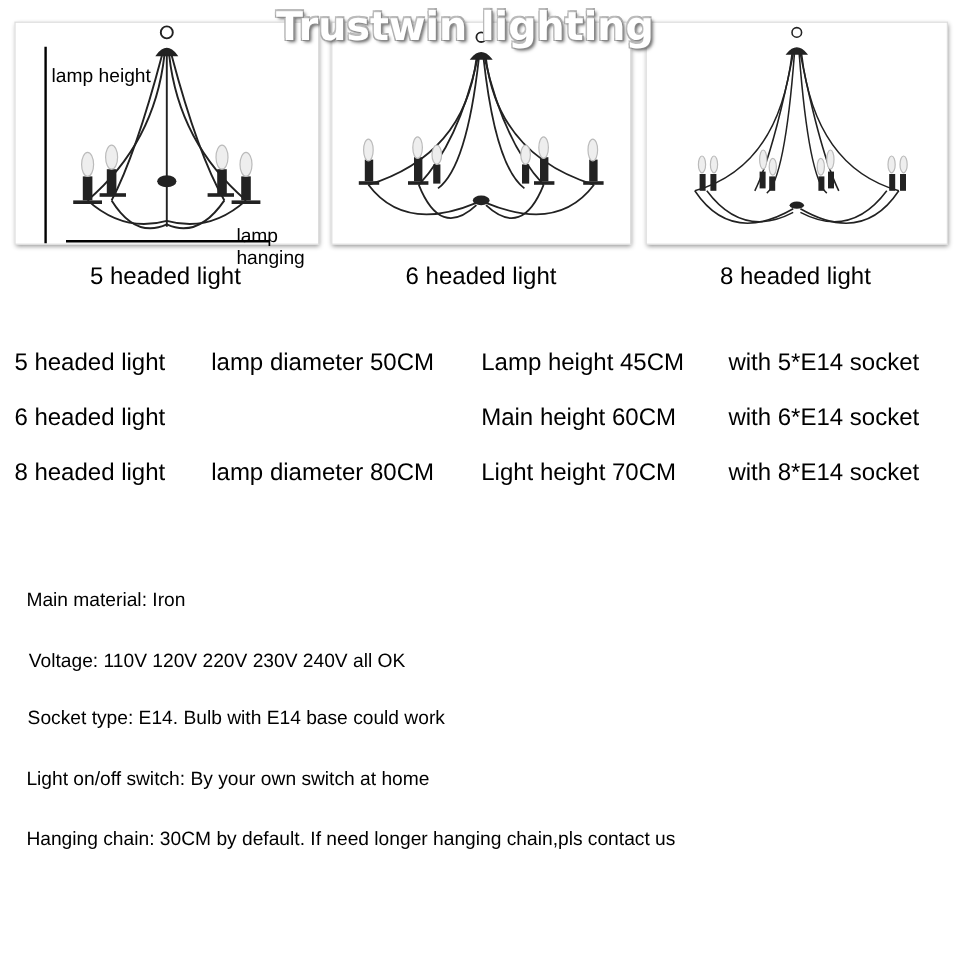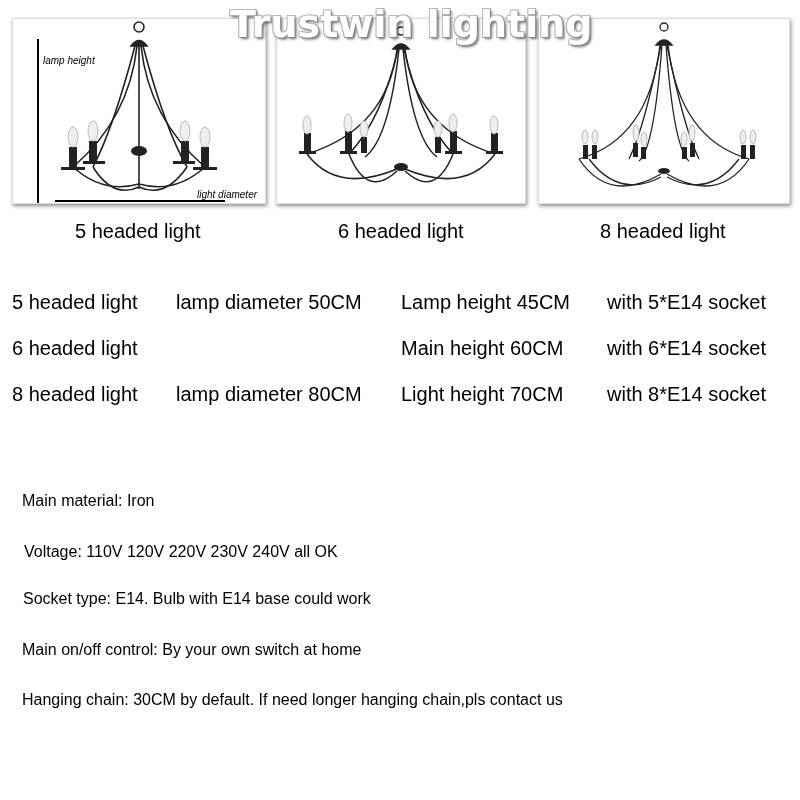--- a/index.html
+++ b/index.html
@@ -2,27 +2,27 @@
 <html><head>
 <meta charset="utf-8">
 <style>
   html, body { margin:0; padding:0; background:#fff; }
   body { width:800px; height:800px; position:relative; overflow:hidden; font-family:"Liberation Sans", sans-serif; color:#000; }
   .panel { position:absolute; top:18px; height:184px; background:#fff; box-shadow: 1px 2px 4px rgba(0,0,0,0.45); border:1px solid #ddd; }
   .panel svg { position:absolute; left:0; top:0; }
   #p1 { left:12px; width:252px; }
   #p2 { left:276px; width:248px; }
   #p3 { left:538px; width:250px; }
-  .watermark { position:absolute; left:230px; top:2px; font-size:38px; font-weight:bold; color:#fff; letter-spacing:0px;
+  .watermark { position:absolute; left:230px; top:2px; font-size:33px; font-weight:bold; color:#fff; letter-spacing:0px;
     text-shadow: 1px 1px 0 #888, -1px -1px 0 #bbb, 1px -1px 0 #aaa, -1px 1px 0 #aaa, 2px 2px 3px rgba(0,0,0,0.6); font-family:"DejaVu Sans", sans-serif; z-index:5; }
   .caption { position:absolute; top:220px; font-size:20px; }
   .spec-row { position:absolute; left:0; width:800px; height:26px; font-size:20px; }
   .spec-row span { position:absolute; top:0; white-space:nowrap; }
   .feat { position:absolute; left:22px; font-size:16px; white-space:nowrap; }
-  .dimlabel { position:absolute; font-size:10px;font-style:italic; }
+  .dimlabel { position:absolute; font-size:16px; }
 </style>
 </head>
 <body>
 
 <div class="watermark">Trustwin lighting</div>
 
 <div class="panel" id="p1">
   <svg width="252" height="184" viewBox="0 0 252 184">
     <line x1="25" y1="20" x2="25" y2="184" stroke="#000" stroke-width="2"></line>
     <line x1="42" y1="182" x2="212" y2="182" stroke="#000" stroke-width="2"></line>
@@ -51,21 +51,21 @@
         <rect x="160" y="142" width="22" height="3"></rect>
     </g>
     <g fill="#eee" stroke="#bbb">
       <ellipse cx="60" cy="118" rx="5" ry="10"></ellipse>
         <ellipse cx="80" cy="112" rx="5" ry="10"></ellipse>
       <ellipse cx="192" cy="118" rx="5" ry="10"></ellipse>
         <ellipse cx="172" cy="112" rx="5" ry="10"></ellipse>
     </g>
   </svg>
   <div class="dimlabel" style="left:30px;top:36px;">lamp height</div>
-  <div class="dimlabel" style="left:184px;top:170px;">light diameter</div>
+  <div class="dimlabel" style="left:184px;top:170px;">lamp hanging</div>
 </div>
 
 <div class="panel" id="p2">
   <svg width="248" height="184" viewBox="0 0 248 184">
     <g fill="none" stroke="#222" stroke-width="1.5">
       <circle cx="124" cy="12" r="4"></circle>
       <path d="M116 30 Q124 20 132 30 Z" fill="#222"></path>
       <path d="M120 30 Q110 110 30 135"></path>
         <path d="M128 30 Q138 110 218 135"></path>
       <path d="M121 30 Q105 100 72 135"></path>
@@ -159,14 +159,14 @@
 <div class="spec-row" style="top:383px;">
   <span style="left:12px;">8 headed light</span>
   <span style="left:176px;">lamp diameter 80CM</span>
   <span style="left:401px;">Light height 70CM</span>
   <span style="left:607px;text-align:center;">with 8*E14 socket</span>
 </div>
 
 <div class="feat" style="top:492px;">Main material: Iron</div>
 <div class="feat" style="top:543px;left:24px;">Voltage:  110V 120V 220V 230V 240V all OK</div>
 <div class="feat" style="top:590px;left:23px;">Socket type:  E14. Bulb with E14 base could work</div>
-<div class="feat" style="top:641px;">Main on/off control: By your own switch at home</div>
+<div class="feat" style="top:641px;">Light on/off switch: By your own switch at home</div>
 <div class="feat" style="top:691px;">Hanging chain: 30CM by default. If need longer hanging chain,pls contact us</div>
 
 </body></html>

